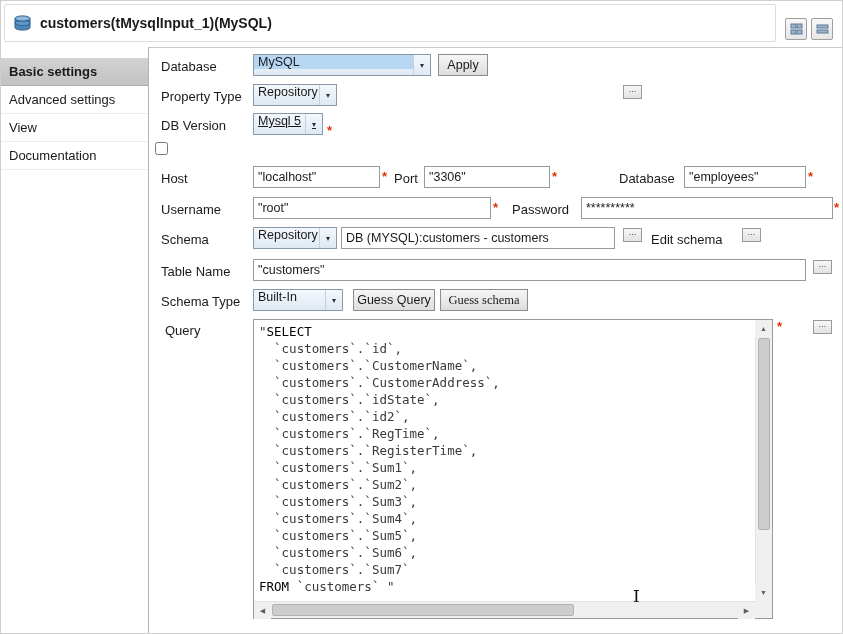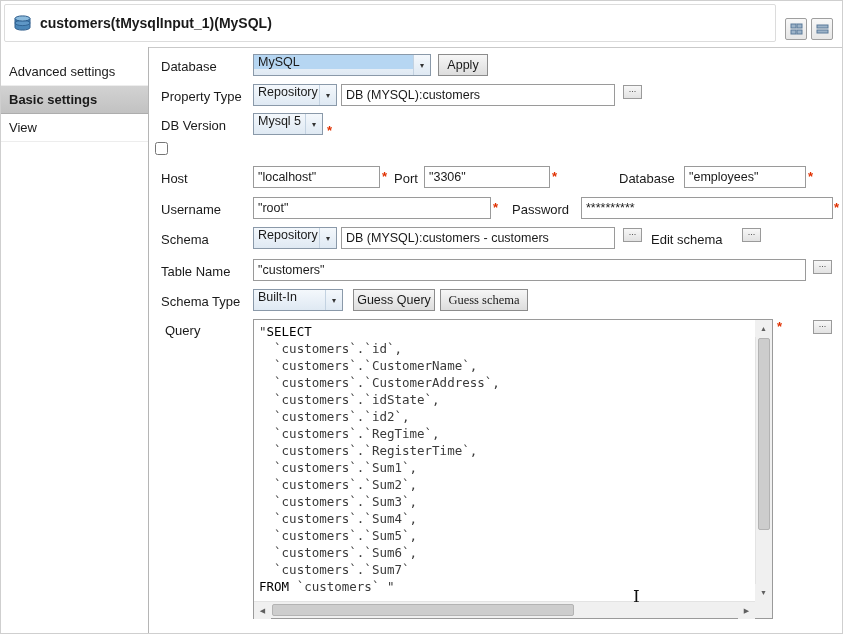--- a/index.html
+++ b/index.html
@@ -85,48 +85,50 @@
       <span style="display:inline-flex;">
         <svg width="13" height="12" viewBox="0 0 13 12">
           <rect x="1" y="2" width="11" height="3" fill="#9db3c8" stroke="#5a7a9a"></rect>
           <rect x="1" y="7" width="11" height="3" fill="#9db3c8" stroke="#5a7a9a"></rect>
         </svg>
       </span>
     </div>
   </div>
 
   <div id="sidebar">
-    <div class="side-item">
-        <span>Advanced settings</span>
-      </div>
     <div class="side-item selected">
         <span>Basic settings</span>
       </div>
     <div class="side-item">
+        <span>Advanced settings</span>
+      </div>
+    <div class="side-item">
         <span>View</span>
+      </div>
+    <div class="side-item">
+        <span>Documentation</span>
       </div>
   </div>
 
   <span class="lbl" style="left:160px;top:58px;">Database</span>
   <div class="combo" style="left:252px;top:53px;width:178px;">
     <span class="ctext hl">MySQL</span>
     <span class="carrow">▾</span>
   </div>
   <div class="btn" style="left:437px;top:53px;width:50px;">Apply</div>
 
   <span class="lbl" style="left:160px;top:88px;">Property Type</span>
   <div class="combo" style="left:252px;top:83px;width:84px;">
     <span class="ctext">Repository</span>
     <span class="carrow">▾</span>
   </div>
-  <input class="tfield" style="left: 340px; top: 83px; width: 274px;" value="DB (MYSQL):customers">
   <div class="more" style="left:622px;top:84px;">...</div>
 
   <span class="lbl" style="left:160px;top:117px;">DB Version</span>
-  <div class="combo" style="left:252px;top:112px;width:70px;">
+  <div class="combo" style="left:252px;top:112px;width:70px;text-decoration:underline;">
     <span class="ctext">Mysql 5</span>
     <span class="carrow">▾</span>
   </div>
   <span class="star" style="left:326px;top:122px;">*</span>
 
   <input type="checkbox" class="chk" style="left: 154px; top: 141px;">
 
   <span class="lbl" style="left:160px;top:170px;">Host</span>
   <input class="tfield" style="left: 252px; top: 165px; width: 127px;" value="&quot;localhost&quot;">
   <span class="star" style="left:381px;top:168px;">*</span>

